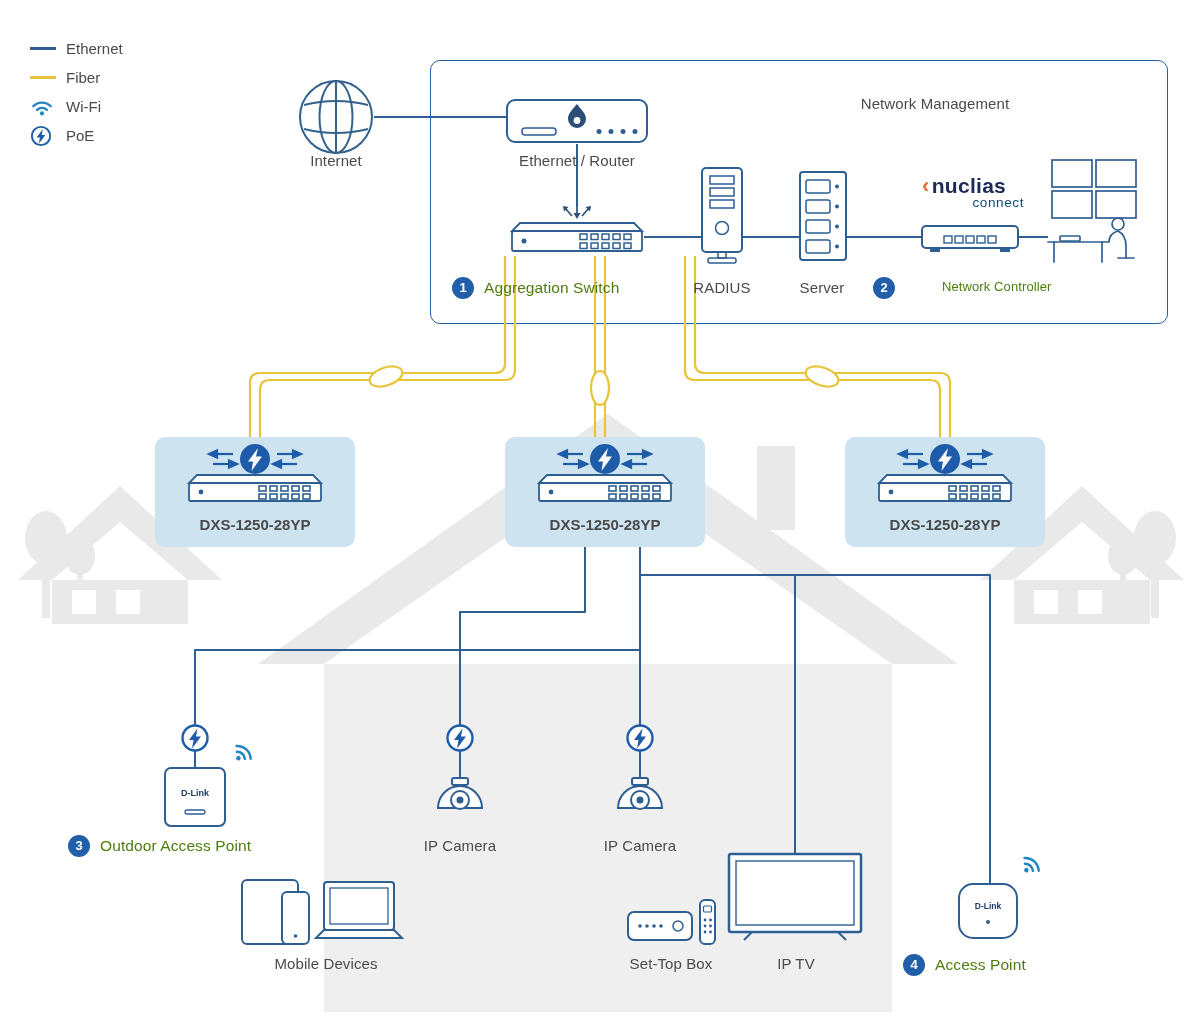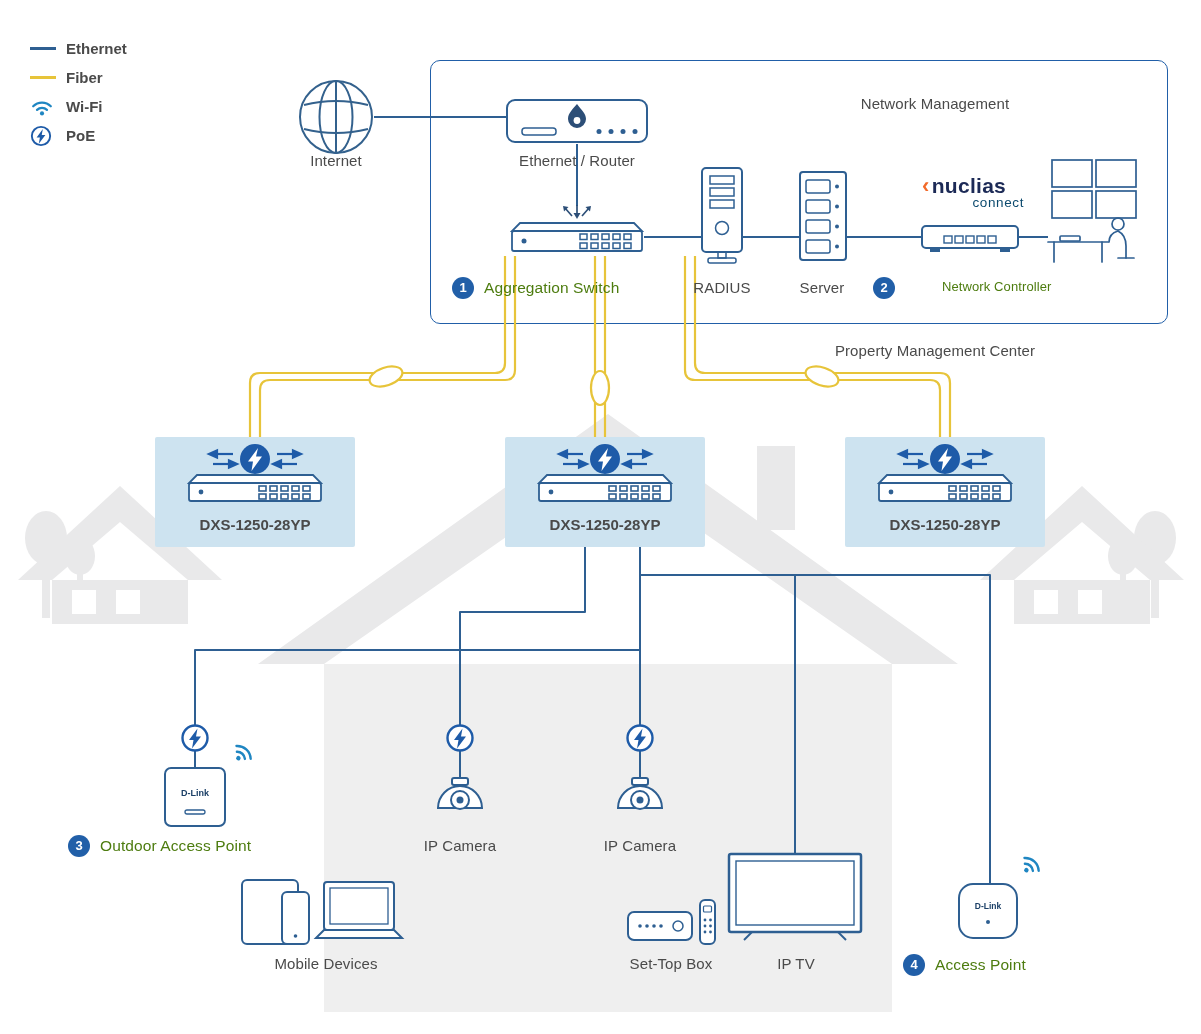--- a/index.html
+++ b/index.html
@@ -9,28 +9,28 @@
   .canvas svg{display:block}
   .canvas svg text{font-family:"Liberation Sans","DejaVu Sans",sans-serif}
   .abs{position:absolute}
   .lbl{position:absolute;font-weight:400;font-size:15px;color:#4a4a4a;letter-spacing:.1px;white-space:nowrap}
   .center{text-align:center}
   .teal{color:#4d7c0f}
   .badge{position:absolute;width:22px;height:22px;border-radius:50%;background:#215fa8;color:#fff;
          font-weight:700;font-size:13px;line-height:22px;text-align:center}
   .mgmt-box{position:absolute;left:430px;top:60px;width:738px;height:264px;
             border:1.6px solid #215fa8;border-radius:10px;background:#fff}
-  .switch-box{position:absolute;top:437px;width:200px;height:110px;border-radius:2px;background:#cde3f0}
+  .switch-box{position:absolute;top:437px;width:200px;height:110px;border-radius:10px;background:#cde3f0}
   .switch-box svg{position:absolute;left:20px;top:4px}
   .switch-box .model{position:absolute;left:0;right:0;top:79px;text-align:center;
                      font-weight:700;font-size:15px;color:#4a4a4a}
   .legend{position:absolute;left:30px;top:34px}
   .legend-row{display:flex;align-items:center;height:29px}
   .legend-icon{width:36px;display:flex;align-items:center}
-  .legend-label{font-weight:700;font-size:15px;color:#4a4a4a}
+  .legend-label{font-weight:400;font-size:15px;color:#4a4a4a}
   .line-swatch{width:26px;height:3px}
   .nuclias{position:absolute;left:922px;top:174px;width:102px}
   .nuclias-brand{display:flex;align-items:center;font-size:21px;font-weight:700;color:#1c2a56;letter-spacing:.3px}
   .nuclias-chev{color:#f26a2a;font-size:22px;font-weight:700;margin-right:2px;line-height:1}
   .nuclias-sub{font-size:13.5px;font-weight:400;color:#0c4a6e;text-align:right;margin-top:-3px;letter-spacing:.6px}
 </style>
 </head>
 <body>
 
 <div class="canvas">
@@ -356,21 +356,20 @@
       <line x1="8" y1="84" x2="8" y2="104"></line>
       <line x1="56" y1="84" x2="56" y2="104"></line>
       <rect x="14" y="78" width="20" height="5" rx="1"></rect>
       <circle cx="72" cy="66" r="6"></circle>
       <path d="M72,73 C65,75 63,80 63,84"></path>
       <path d="M72,73 C78,76 80,82 80,88 L80,100"></path>
       <line x1="72" y1="100" x2="88" y2="100"></line>
     </g>
   </svg>
 
-  <div class="lbl center" style="left:785px;top:342px;width:300px">Property Management Center</div>
 
   <svg class="abs" style="left:180px;top:723px" width="30" height="30" viewBox="0 0 30 30">
     <circle cx="15" cy="15" r="12.5" fill="#fff" stroke="#1e5ba8" stroke-width="2.4"></circle>
     <polygon points="17.5,5.5 9,17 13.5,17 12,25.5 21,13.5 16,13.5" fill="#1e5ba8"></polygon>
   </svg>
   <svg class="abs" style="left:230px;top:740px" width="26" height="26" viewBox="0 0 30 30">
     <g transform="rotate(42 15 15)">
       <g fill="none" stroke="#1f86c2" stroke-width="2.8" stroke-linecap="round">
         <path d="M4,14 a15.5,15.5 0 0 1 22,0"></path>
         <path d="M8.8,18.6 a9,9 0 0 1 12.4,0"></path>

